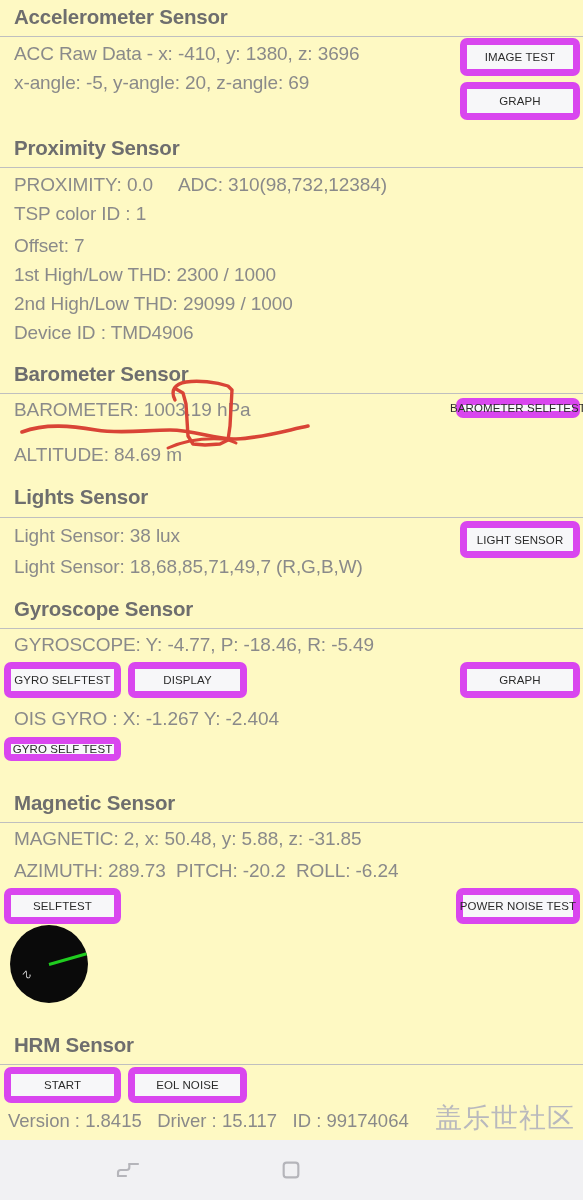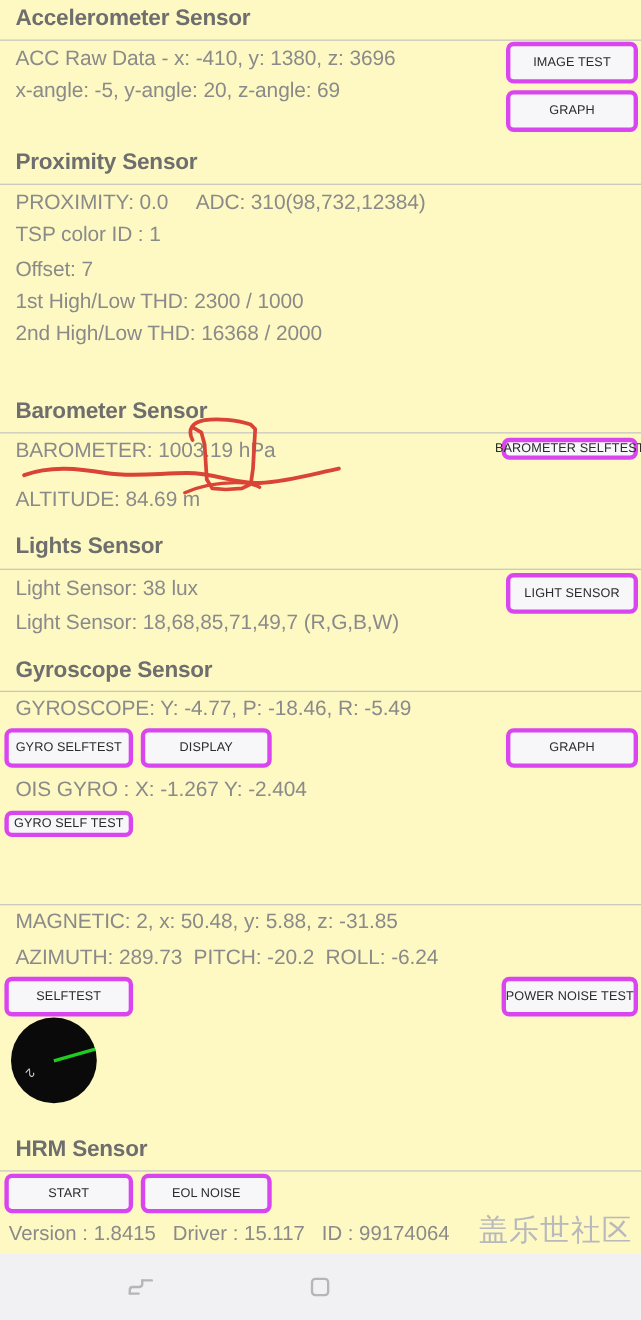--- a/index.html
+++ b/index.html
@@ -50,21 +50,21 @@
     font-size: 19px;
     color: #8a8a8a;
     white-space: pre;
     letter-spacing: -0.1px;
   }
 
   
   .btn {
     position: absolute;
     background: #f7f7f9;
-    border: 4px solid #d946ef;
+    border: 7px solid #d946ef;
     border-radius: 7px;
     color: #2b2b2b;
     font-size: 11.5px;
     font-family: "Liberation Sans", sans-serif;
     letter-spacing: 0.1px;
     display: flex;
     align-items: center;
     justify-content: center;
     text-align: center;
     cursor: pointer;
@@ -161,21 +161,22 @@
     <div class="line" style="top:72px">x-angle: -5, y-angle: 20, z-angle: 69</div>
     <div class="btn" style="left:460px; top:38px; width:120px; height:38px">IMAGE TEST</div>
     <div class="btn" style="left:460px; top:82px; width:120px; height:38px">GRAPH</div>
 
     <div class="sec-head" style="top:136px">Proximity Sensor</div>
     <div class="divider" style="top:167px"></div>
     <div class="line" style="top:174px">PROXIMITY: 0.0     ADC: 310(98,732,12384)</div>
     <div class="line" style="top:203px">TSP color ID : 1</div>
     <div class="line" style="top:235px">Offset: 7</div>
     <div class="line" style="top:264px">1st High/Low THD: 2300 / 1000</div>
-    <div class="line" style="top:293px">2nd High/Low THD: 16368 / 2000</div>
+    <div class="line" style="top:293px">2nd High/Low THD: 29099 / 1000</div>
+    <div class="line" style="top:322px">Device ID : TMD4906</div>
 
     <div class="sec-head" style="top:362px">Barometer Sensor</div>
     <div class="divider" style="top:393px"></div>
     <div class="line" style="top:399px">BAROMETER: 1003.19 hPa</div>
     <div class="line" style="top:444px">ALTITUDE: 84.69 m</div>
     <div class="btn" style="left:456px; top:398px; width:124px; height:20px">BAROMETER SELFTEST</div>
 
     <svg class="annot" viewBox="0 0 340 110">
       <path d="M175,40 C170,30 175,24 186,22 C198,20 216,22 228,26 L232,30
                L231,48 L230,66 L228,80 L220,84 L205,85 L193,84 L188,76
@@ -193,20 +194,21 @@
 
     <div class="sec-head" style="top:597px">Gyroscope Sensor</div>
     <div class="divider" style="top:628px"></div>
     <div class="line" style="top:634px">GYROSCOPE: Y: -4.77, P: -18.46, R: -5.49</div>
     <div class="btn" style="left:4px; top:662px; width:117px; height:36px">GYRO SELFTEST</div>
     <div class="btn" style="left:128px; top:662px; width:119px; height:36px">DISPLAY</div>
     <div class="btn" style="left:460px; top:662px; width:120px; height:36px">GRAPH</div>
     <div class="line" style="top:708px">OIS GYRO : X: -1.267 Y: -2.404</div>
     <div class="btn" style="left:4px; top:737px; width:117px; height:24px">GYRO SELF TEST</div>
 
+    <div class="sec-head" style="top:791px">Magnetic Sensor</div>
     <div class="divider" style="top:822px"></div>
     <div class="line" style="top:828px">MAGNETIC: 2, x: 50.48, y: 5.88, z: -31.85</div>
     <div class="line" style="top:860px">AZIMUTH: 289.73  PITCH: -20.2  ROLL: -6.24</div>
     <div class="btn" style="left:4px; top:888px; width:117px; height:36px">SELFTEST</div>
     <div class="btn" style="left:456px; top:888px; width:124px; height:36px">POWER NOISE TEST</div>
 
     <div class="compass">
       <div class="needle"></div>
       <div class="needle-lbl">2</div>
     </div>

